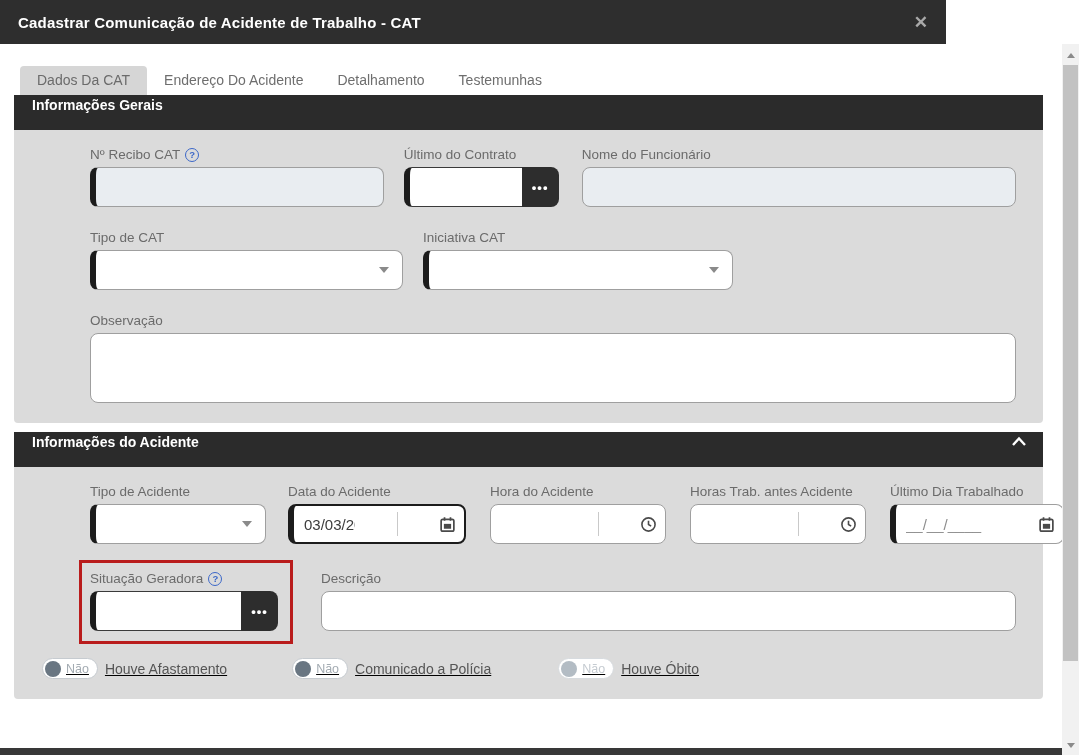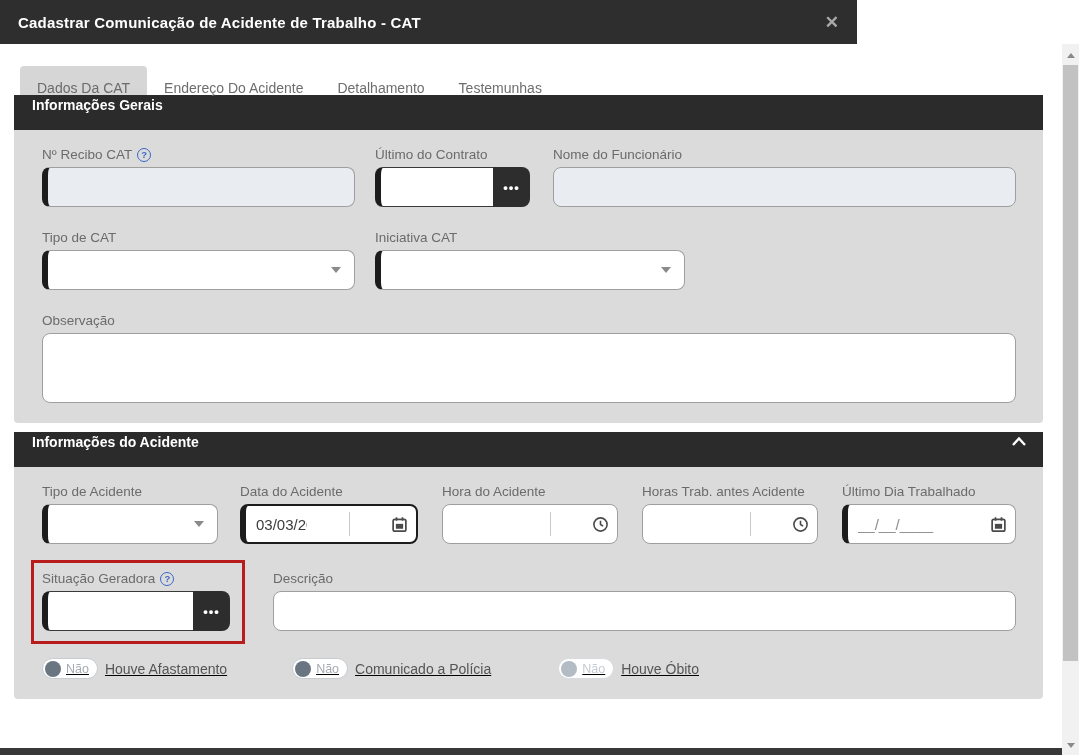--- a/index.html
+++ b/index.html
@@ -3,55 +3,55 @@
 <meta charset="utf-8">
 <style>
   * { margin:0; padding:0; box-sizing:border-box; }
   html,body { background:#fff; }
   body { font-family:"Liberation Sans", sans-serif; }
 
   .page { position:relative; width:1079px; height:755px; overflow:hidden; background:#fff; }
 
   
   .modal-header{
-    position:absolute; top:0; left:0; width:857px; height:44px;
+    position:absolute; top:0; left:0; width:946px; height:44px;
     background:#2e2e2e; display:flex; align-items:center;
     padding:8px 18px; z-index:5;
   }
   .modal-title{ color:#fff; font-size:15px; font-weight:bold; letter-spacing:.2px; }
   .close-x{ margin-left:auto; color:#a9a9a9; font-size:17px; font-weight:bold; cursor:pointer; line-height:1; }
 
   
   .scrollbar{ position:absolute; top:44px; right:0; width:17px; height:711px; background:#f1f1f1; z-index:6; }
   .sb-btn{ position:absolute; left:0; width:17px; height:17px; background:#f1f1f1; display:flex; align-items:center; justify-content:center; }
   .sb-up{ top:3px; } .sb-down{ bottom:1px; }
   .tri-up{ width:0; height:0; border-left:4px solid transparent; border-right:4px solid transparent; border-bottom:5px solid #8a8a8a; }
   .tri-down{ width:0; height:0; border-left:4px solid transparent; border-right:4px solid transparent; border-top:5px solid #8a8a8a; }
   .sb-thumb{ position:absolute; top:21px; left:1px; width:15px; height:596px; background:#c2c2c2; }
 
   
   .modal-body{ position:absolute; top:44px; left:0; width:1062px; height:711px; background:#fff; }
 
   
   .tabs{ display:flex; margin:22px 0 0 20px; height:29px; align-items:flex-end; }
-  .tab{ height:29px; line-height:29px; padding:8px 17px; font-size:14px; color:#6e6e6e; cursor:pointer; border-radius:4px 4px 0 0; white-space:nowrap; }
+  .tab{ height:29px; line-height:29px; padding:0 17px; font-size:14px; color:#6e6e6e; cursor:pointer; border-radius:4px 4px 0 0; white-space:nowrap; }
   .tab.active{ background:#d6d6d6; color:#6b6b6b; }
 
   
   .section{ margin:0 19px 0 14px; }
   .section + .section{ margin-top:9px; }
   .sec-header{
     background:#2b2b2b; color:#fff; height:35px; display:flex; align-items:center;
     padding:0 16px 16px 18px; font-size:14px; font-weight:bold;
   }
   .sec-header .chev{ margin-left:auto; display:flex; align-items:center; cursor:pointer; }
   .sec-body{ background:#dbdbdb; border-radius:0 0 4px 4px; padding:16px 27px 20px 28px; position:relative; }
 
   
-  .row{ display:flex; align-items:flex-start; }
+  .row{ display:flex; align-items:flex-start;margin-left:48px; }
   .field{ display:flex; flex-direction:column; }
   .flabel{ font-size:13.5px; color:#6b6b6b; height:17px; margin-bottom:4px; display:flex; align-items:center; gap:5px; white-space:nowrap; }
   .help-badge{
     width:14px; height:14px; border:1.5px solid #3b67c8; border-radius:50%;
     color:#3b67c8; font-size:9.5px; font-weight:bold; display:inline-flex;
     align-items:center; justify-content:center; cursor:pointer; flex:0 0 auto;
   }
 
   .ctl{ height:40px; background:#fff; border:1px solid #9f9f9f; border-radius:8px; display:flex; align-items:center; position:relative; overflow:hidden;gap:32px; }
   .ctl.dark-left{ border-left:6px solid #1c1c1c; }

